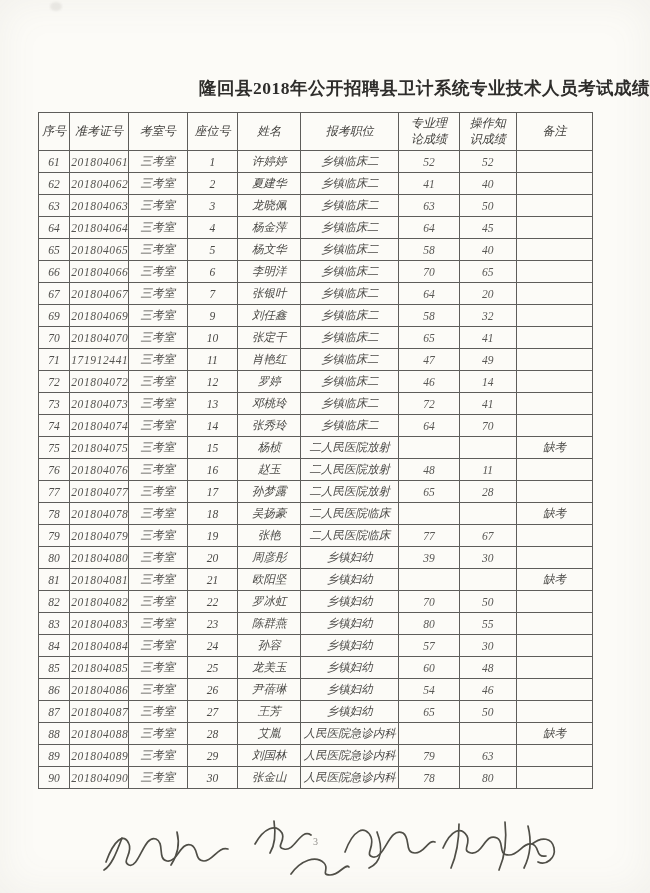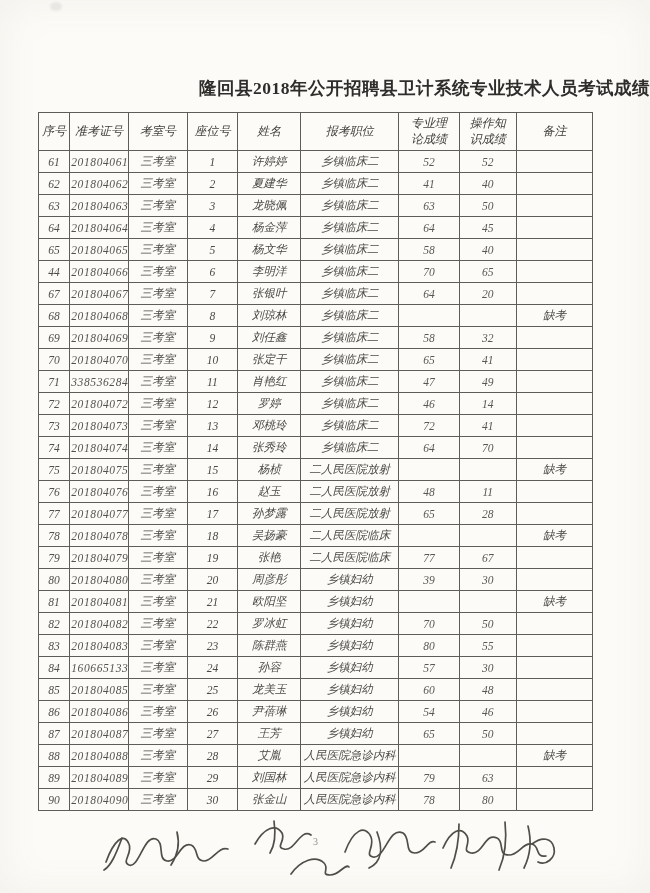--- a/index.html
+++ b/index.html
@@ -143,21 +143,21 @@
           <td class="c1">201804065</td>
           <td class="c2">三考室</td>
           <td class="c3">5</td>
           <td class="c4">杨文华</td>
           <td class="c5">乡镇临床二</td>
           <td class="c6">58</td>
           <td class="c7">40</td>
           <td class="c8"></td>
         </tr>
         <tr>
-          <td class="c0">44</td>
+          <td class="c0">66</td>
           <td class="c1">201804066</td>
           <td class="c2">三考室</td>
           <td class="c3">6</td>
           <td class="c4">李明洋</td>
           <td class="c5">乡镇临床二</td>
           <td class="c6">70</td>
           <td class="c7">65</td>
           <td class="c8"></td>
         </tr>
         <tr>
@@ -165,31 +165,20 @@
           <td class="c1">201804067</td>
           <td class="c2">三考室</td>
           <td class="c3">7</td>
           <td class="c4">张银叶</td>
           <td class="c5">乡镇临床二</td>
           <td class="c6">64</td>
           <td class="c7">20</td>
           <td class="c8"></td>
         </tr>
         <tr>
-          <td class="c0">68</td>
-          <td class="c1">201804068</td>
-          <td class="c2">三考室</td>
-          <td class="c3">8</td>
-          <td class="c4">刘琼林</td>
-          <td class="c5">乡镇临床二</td>
-          <td class="c6"></td>
-          <td class="c7"></td>
-          <td class="c8">缺考</td>
-        </tr>
-        <tr>
           <td class="c0">69</td>
           <td class="c1">201804069</td>
           <td class="c2">三考室</td>
           <td class="c3">9</td>
           <td class="c4">刘任鑫</td>
           <td class="c5">乡镇临床二</td>
           <td class="c6">58</td>
           <td class="c7">32</td>
           <td class="c8"></td>
         </tr>
@@ -199,21 +188,21 @@
           <td class="c2">三考室</td>
           <td class="c3">10</td>
           <td class="c4">张定干</td>
           <td class="c5">乡镇临床二</td>
           <td class="c6">65</td>
           <td class="c7">41</td>
           <td class="c8"></td>
         </tr>
         <tr>
           <td class="c0">71</td>
-          <td class="c1">338536284</td>
+          <td class="c1">171912441</td>
           <td class="c2">三考室</td>
           <td class="c3">11</td>
           <td class="c4">肖艳红</td>
           <td class="c5">乡镇临床二</td>
           <td class="c6">47</td>
           <td class="c7">49</td>
           <td class="c8"></td>
         </tr>
         <tr>
           <td class="c0">72</td>
@@ -342,21 +331,21 @@
           <td class="c2">三考室</td>
           <td class="c3">23</td>
           <td class="c4">陈群燕</td>
           <td class="c5">乡镇妇幼</td>
           <td class="c6">80</td>
           <td class="c7">55</td>
           <td class="c8"></td>
         </tr>
         <tr>
           <td class="c0">84</td>
-          <td class="c1">160665133</td>
+          <td class="c1">201804084</td>
           <td class="c2">三考室</td>
           <td class="c3">24</td>
           <td class="c4">孙容</td>
           <td class="c5">乡镇妇幼</td>
           <td class="c6">57</td>
           <td class="c7">30</td>
           <td class="c8"></td>
         </tr>
         <tr>
           <td class="c0">85</td>

